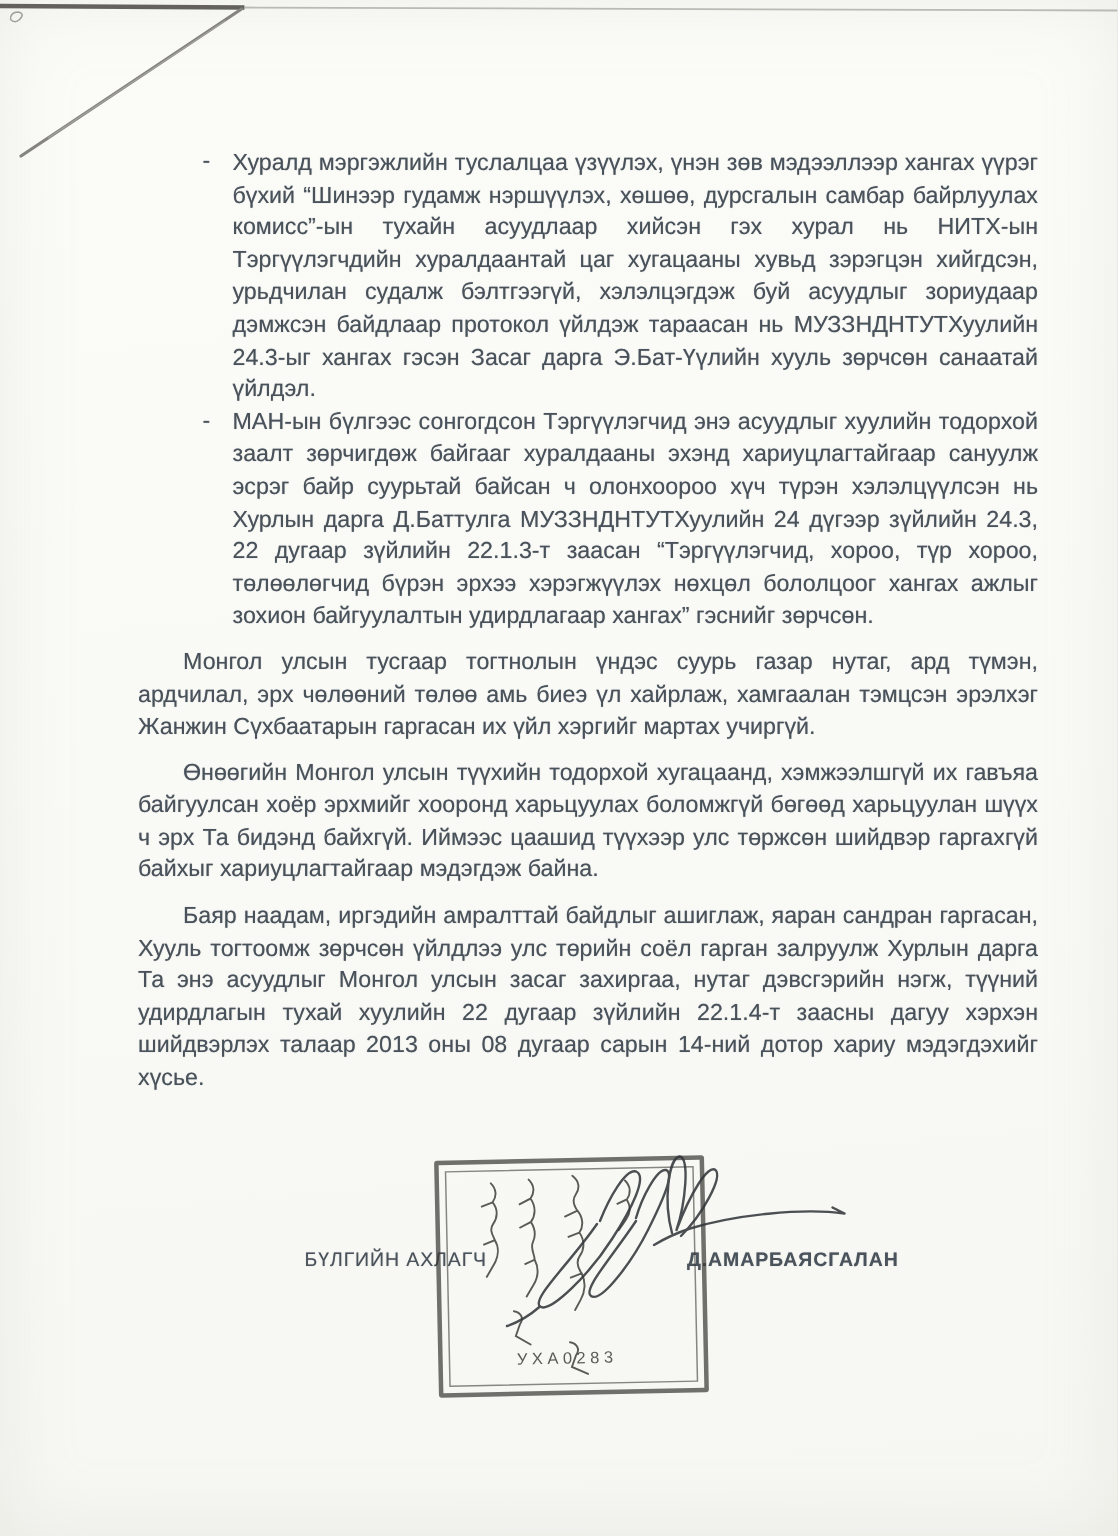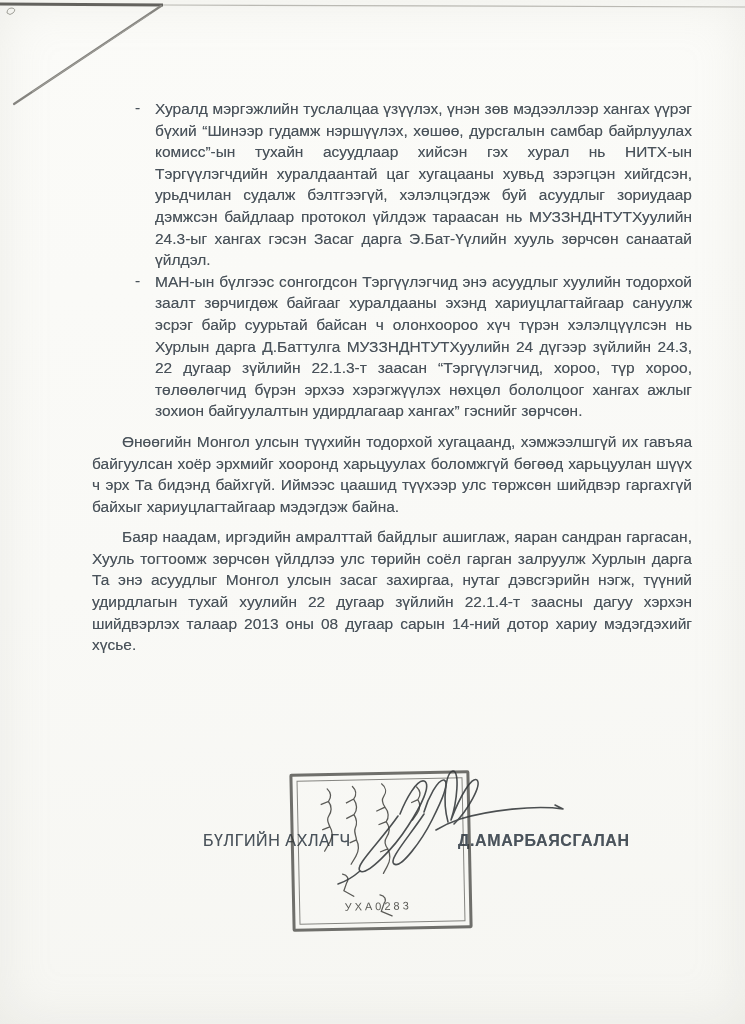--- a/index.html
+++ b/index.html
@@ -20,21 +20,21 @@
   }
 
   ul.bullets { list-style:none; margin:0 0 0 41px; padding:0; }
   ul.bullets li { position:relative; padding-left:22px; margin:0; }
   ul.bullets .marker { position:absolute; left:2px; top:-1px; }
   ul.bullets .li-text { display:block; text-align:justify; text-align-last:left; }
 
   .para { margin:9px 0 0 0; text-indent:30px; text-align:justify; text-align-last:left; }
 
   .sig-label, .sig-name {
-    position:absolute; font-size:16px; letter-spacing:0.6px; color:#4a535b;
+    position:absolute; font-size:13px; letter-spacing:0.6px; color:#4a535b;
     text-shadow:0 0 0.6px rgba(74,83,91,0.5); white-space:nowrap;
   }
   .sig-label { left:203px; top:832px; }
   .sig-name  { left:458px; top:832px;font-weight:bold; }
 
   .stamp {
     position:absolute; left:291px; top:772px; width:180px; height:158px;
     border:3px solid rgba(58,58,54,0.72); border-radius:2px;
     transform:rotate(-1.2deg); box-sizing:border-box;
   }
@@ -67,20 +67,21 @@
     <ul class="bullets">
       <li>
         <span class="marker">-</span>
         <span class="li-text">Хуралд мэргэжлийн туслалцаа үзүүлэх, үнэн зөв мэдээллээр хангах үүрэг бүхий “Шинээр гудамж нэршүүлэх, хөшөө, дурсгалын самбар байрлуулах комисс”-ын тухайн асуудлаар хийсэн гэх хурал нь НИТХ-ын Тэргүүлэгчдийн хуралдаантай цаг хугацааны хувьд зэрэгцэн хийгдсэн, урьдчилан судалж бэлтгээгүй, хэлэлцэгдэж буй асуудлыг зориудаар дэмжсэн байдлаар протокол үйлдэж тараасан нь МУЗЗНДНТУТХуулийн 24.3-ыг хангах гэсэн Засаг дарга Э.Бат-Үүлийн хууль зөрчсөн санаатай үйлдэл.</span>
       </li>
       <li>
         <span class="marker">-</span>
         <span class="li-text">МАН-ын бүлгээс сонгогдсон Тэргүүлэгчид энэ асуудлыг хуулийн тодорхой заалт зөрчигдөж байгааг хуралдааны эхэнд хариуцлагтайгаар сануулж эсрэг байр суурьтай байсан ч олонхоороо хүч түрэн хэлэлцүүлсэн нь Хурлын дарга Д.Баттулга МУЗЗНДНТУТХуулийн 24 дүгээр зүйлийн 24.3, 22 дугаар зүйлийн 22.1.3-т заасан “Тэргүүлэгчид, хороо, түр хороо, төлөөлөгчид бүрэн эрхээ хэрэгжүүлэх нөхцөл бололцоог хангах ажлыг зохион байгуулалтын удирдлагаар хангах” гэснийг зөрчсөн.</span>
       </li>
     </ul>
+    <p class="para">Монгол улсын тусгаар тогтнолын үндэс суурь газар нутаг, ард түмэн, ардчилал, эрх чөлөөний төлөө амь биеэ үл хайрлаж, хамгаалан тэмцсэн эрэлхэг Жанжин Сүхбаатарын гаргасан их үйл хэргийг мартах учиргүй.</p>
     <p class="para">Өнөөгийн Монгол улсын түүхийн тодорхой хугацаанд, хэмжээлшгүй их гавъяа байгуулсан хоёр эрхмийг хооронд харьцуулах боломжгүй бөгөөд харьцуулан шүүх ч эрх Та бидэнд байхгүй. Иймээс цаашид түүхээр улс төржсөн шийдвэр гаргахгүй байхыг хариуцлагтайгаар мэдэгдэж байна.</p>
     <p class="para">Баяр наадам, иргэдийн амралттай байдлыг ашиглаж, яаран сандран гаргасан, Хууль тогтоомж зөрчсөн үйлдлээ улс төрийн соёл гарган залруулж Хурлын дарга Та энэ асуудлыг Монгол улсын засаг захиргаа, нутаг дэвсгэрийн нэгж, түүний удирдлагын тухай хуулийн 22 дугаар зүйлийн 22.1.4-т заасны дагуу хэрхэн шийдвэрлэх талаар 2013 оны 08 дугаар сарын 14-ний дотор хариу мэдэгдэхийг хүсье.</p>
   </main>
 
   <span class="sig-label">БҮЛГИЙН АХЛАГЧ</span>
   <span class="sig-name">Д.АМАРБАЯСГАЛАН</span>
 
   <div class="stamp">
     <div class="stamp-inner">
       <svg class="stamp-glyphs" viewBox="0 0 168 146" fill="none" stroke="rgba(50,50,46,0.8)" stroke-width="1.3" stroke-linecap="round">

